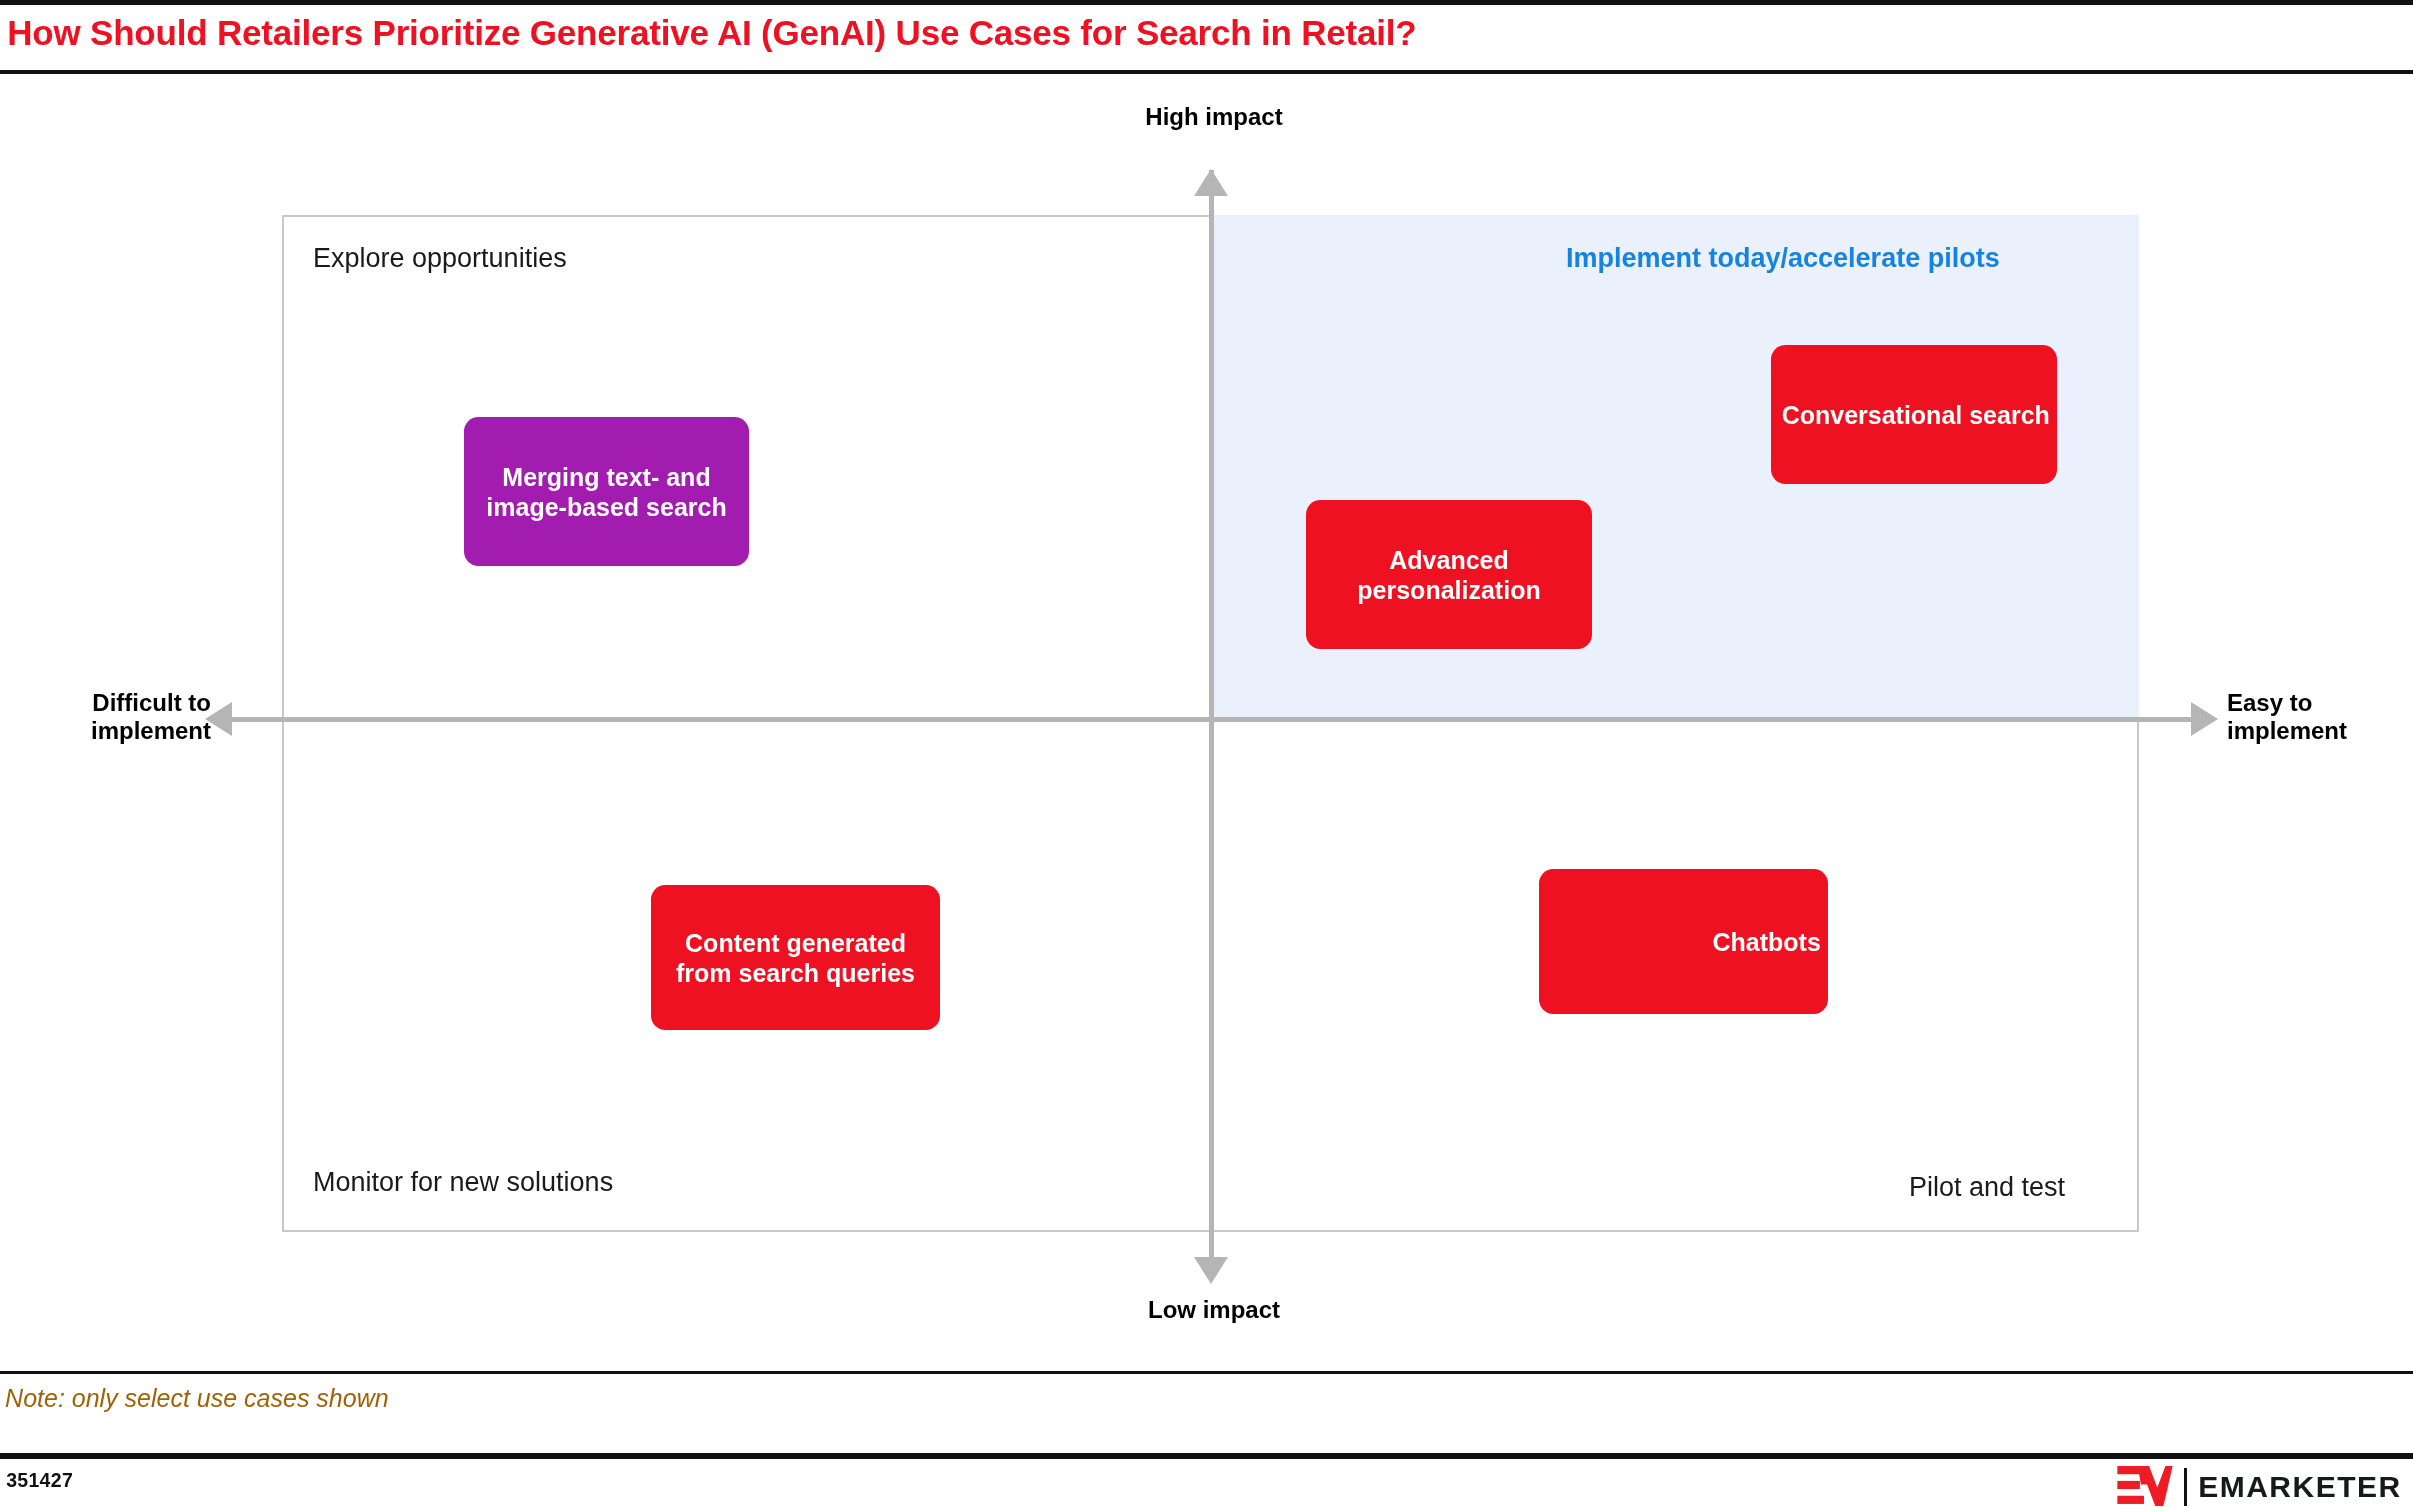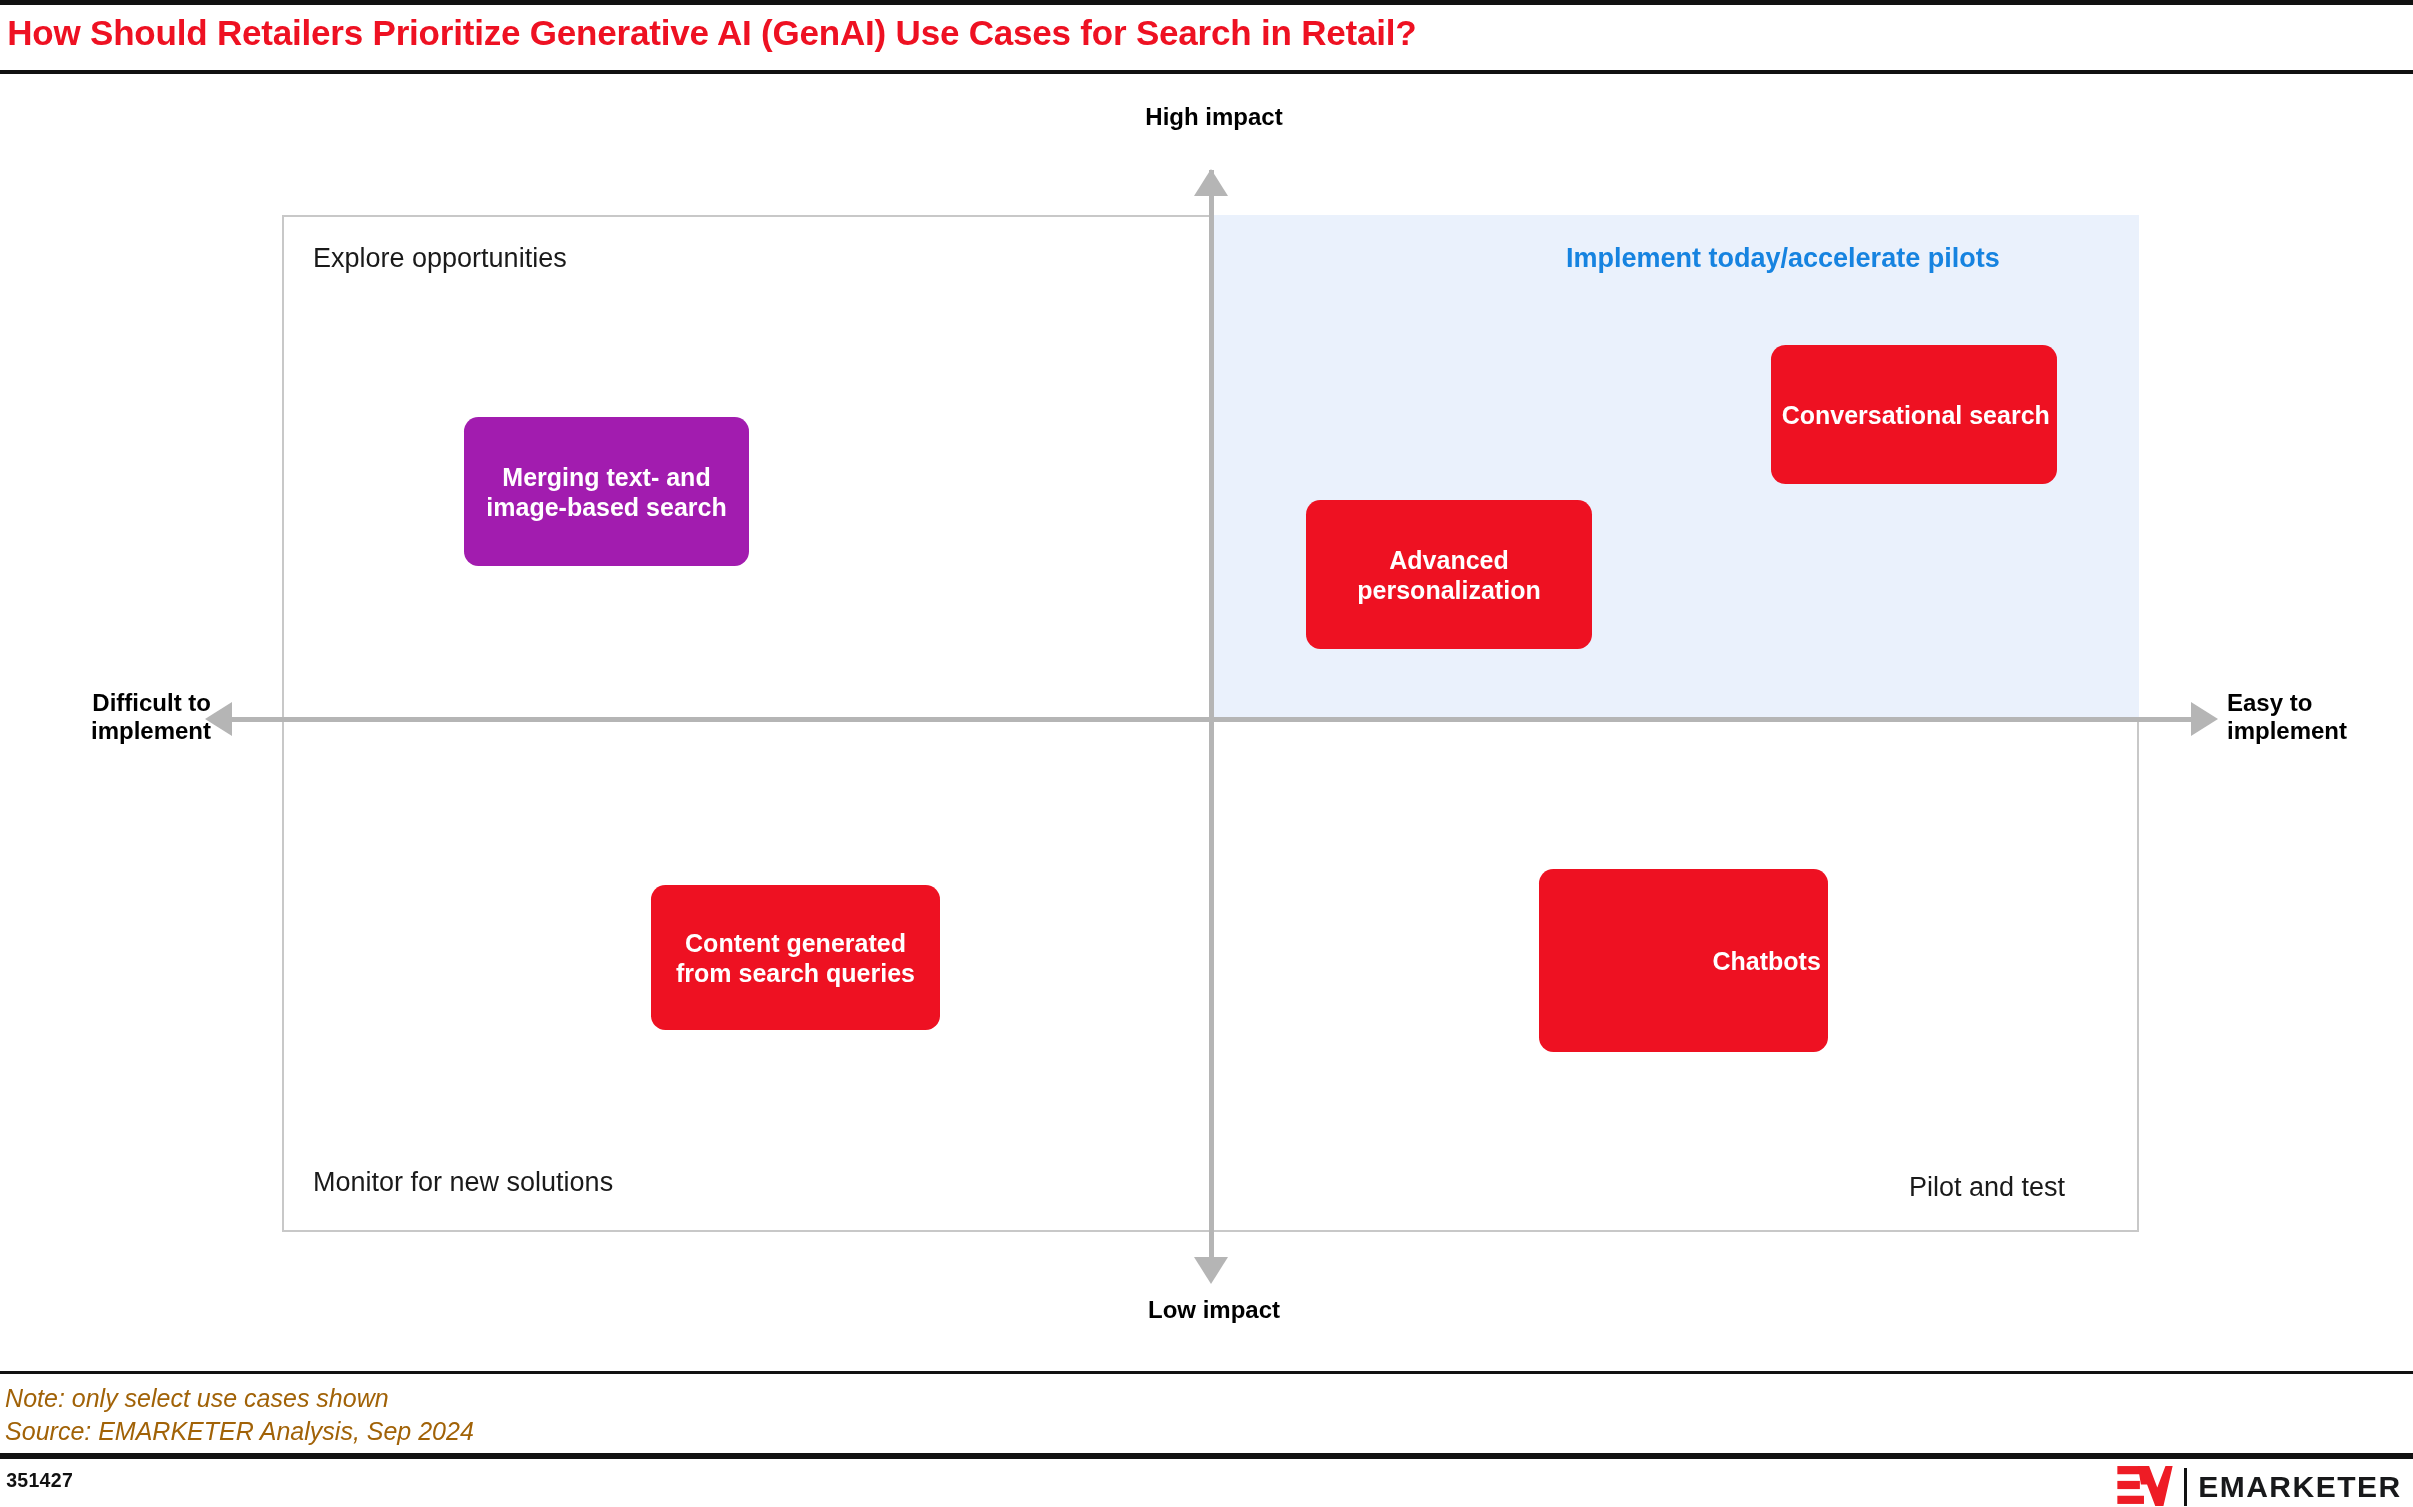--- a/index.html
+++ b/index.html
@@ -221,29 +221,28 @@
     </div>
     <div class="case-box" style="left: 1771px; top: 345px; width: 286px; height: 139px; background: rgb(238, 17, 34);">
       <span>Conversational search</span>
     </div>
     <div class="case-box" style="left: 1306px; top: 500px; width: 286px; height: 149px; background: rgb(238, 17, 34);">
       <span>Advanced personalization</span>
     </div>
     <div class="case-box" style="left: 651px; top: 869px; width: 289px; height: 145px; background: rgb(238, 17, 34); margin-top: 16px;">
       <span>Content generated from search queries</span>
     </div>
-    <div class="case-box" style="left: 1539px; top: 869px; width: 289px; height: 183px; background: rgb(238, 17, 34); padding-left: 45px;">
+    <div class="case-box" style="left: 1539px; top: 869px; width: 289px; height: 145px; background: rgb(238, 17, 34); padding-left: 45px;">
       <span>Chatbots</span>
     </div>
   </div>
 
 <div class="note-rule"></div>
 <div class="note-block">
   <div>Note: only select use cases shown</div>
-  <div>Source: EMARKETER Analysis, Sep 2024</div>
 </div>
 <div class="footer-rule"></div>
 <div class="chart-id">351427</div>
 <div class="logo">
   <span class="logo-mark">
     <svg width="56" height="43" viewBox="0 0 108 84" xmlns="http://www.w3.org/2000/svg">
       <rect x="0" y="4" width="52" height="16" fill="#EE1C25"></rect>
       <rect x="0" y="33" width="44" height="16" fill="#EE1C25"></rect>
       <rect x="0" y="62" width="52" height="16" fill="#EE1C25"></rect>
       <polygon points="40,4 62,4 78,46 94,4 108,4 90,82 74,82 58,40 46,40" fill="#EE1C25"></polygon>

